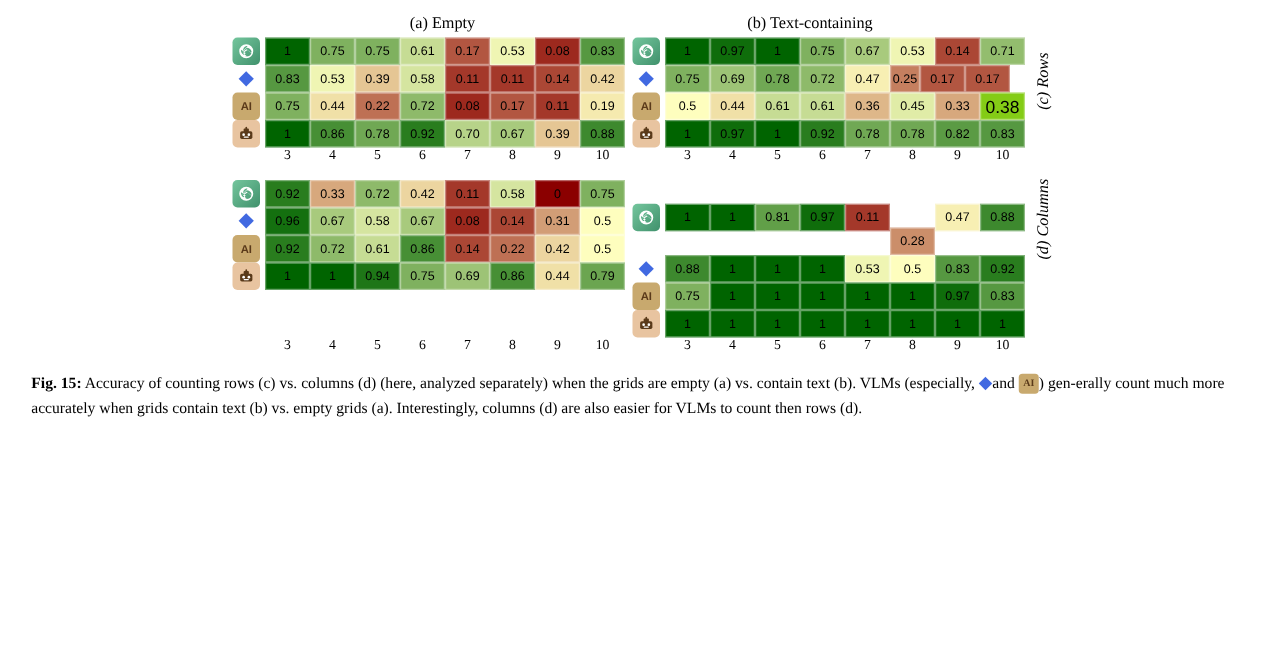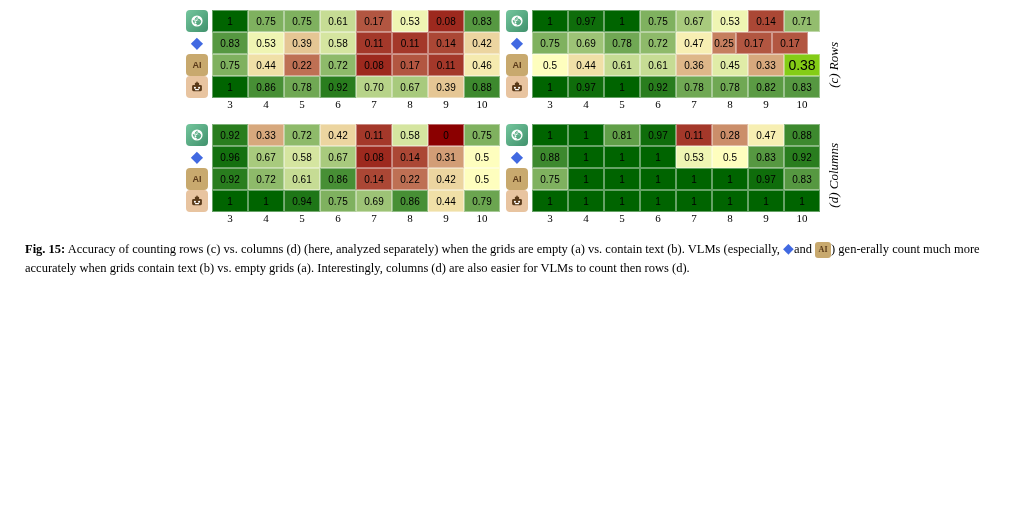--- a/index.html
+++ b/index.html
@@ -52,20 +52,24 @@
     }
   </style>
 </head>
 <body>
 
 <div class="main-container">
   <div class="charts-area">
 
     <div style="display:flex;flex-direction:column;">
 
+      <div style="display:flex;flex-direction:row;margin-left:24px;gap:6px;margin-bottom:4px;">
+        <div style="width:288px;text-align:center;">(a) Empty</div>
+        <div style="width:288px;text-align:center;">(b) Text-containing</div>
+      </div>
 
       <div class="heatmap-block" id="rows-block">
           <div style="display: flex; flex-direction: row; gap: 6px;">
             <div style="display: flex; flex-direction: column;">
               <div style="display: flex; flex-direction: row; align-items: center;">
                 <div style="width: 24px; height: 22px; margin-right: 2px; flex-shrink: 0;">
                   <div style="width:22px;height:22px;background:linear-gradient(135deg,#74c69d,#40916c);border-radius:4px;display:flex;align-items:center;justify-content:center;">
         <svg width="14" height="14" viewBox="0 0 20 20" fill="white">
                       <path d="M10 2a8 8 0 100 16A8 8 0 0010 2zm0 2c.5 0 1 .1 1.5.3L6.3 9.5A6 6 0 0110 4zm-4.7 7.2l5.2-5.2A6 6 0 0116 10a6 6 0 01-.3 1.8L10.5 7.6 5.3 11.2zm1.4 2.8A6 6 0 014 10c0-.6.1-1.2.3-1.8l5.2 4.2-2.8 1.6zm4 1.7l-4.5-3.6 5.2-3.4 4.5 3.6A6 6 0 0110 16c-.4 0-.9-.1-1.3-.3z"></path>
                     </svg>
@@ -99,21 +103,21 @@
                 <div style="width: 24px; height: 22px; margin-right: 2px; flex-shrink: 0;">
                   <div style="width:22px;height:22px;background:#c8a96e;border-radius:4px;display:flex;align-items:center;justify-content:center;font-size:9px;font-weight:bold;color:#5a3a1a;font-family:sans-serif;">AI</div>
                 </div>
                 <div style="width: 36px; height: 22px; display: flex; align-items: center; justify-content: center; font-size: 10px; font-weight: 500; font-family: sans-serif; color: black; border: 0.5px solid rgba(255, 255, 255, 0.4); background-color: rgb(127, 177, 95);">0.75</div>
                 <div style="width: 36px; height: 22px; display: flex; align-items: center; justify-content: center; font-size: 10px; font-weight: 500; font-family: sans-serif; color: black; border: 0.5px solid rgba(255, 255, 255, 0.4); background-color: rgb(240, 224, 167);">0.44</div>
                 <div style="width: 36px; height: 22px; display: flex; align-items: center; justify-content: center; font-size: 10px; font-weight: 500; font-family: sans-serif; color: black; border: 0.5px solid rgba(255, 255, 255, 0.4); background-color: rgb(190, 112, 84);">0.22</div>
                 <div style="width: 36px; height: 22px; display: flex; align-items: center; justify-content: center; font-size: 10px; font-weight: 500; font-family: sans-serif; color: black; border: 0.5px solid rgba(255, 255, 255, 0.4); background-color: rgb(142, 186, 106);">0.72</div>
                 <div style="width: 36px; height: 22px; display: flex; align-items: center; justify-content: center; font-size: 10px; font-weight: 500; font-family: sans-serif; color: black; border: 0.5px solid rgba(255, 255, 255, 0.4); background-color: rgb(157, 41, 30);">0.08</div>
                 <div style="width: 36px; height: 22px; display: flex; align-items: center; justify-content: center; font-size: 10px; font-weight: 500; font-family: sans-serif; color: black; border: 0.5px solid rgba(255, 255, 255, 0.4); background-color: rgb(178, 86, 65);">0.17</div>
                 <div style="width: 36px; height: 22px; display: flex; align-items: center; justify-content: center; font-size: 10px; font-weight: 500; font-family: sans-serif; color: black; border: 0.5px solid rgba(255, 255, 255, 0.4); background-color: rgb(164, 56, 42);">0.11</div>
-                <div style="width: 36px; height: 22px; display: flex; align-items: center; justify-content: center; font-size: 10px; font-weight: 500; font-family: sans-serif; color: black; border: 0.5px solid rgba(255, 255, 255, 0.4); background-color: rgb(245, 234, 175);">0.46</div>
+                <div style="width: 36px; height: 22px; display: flex; align-items: center; justify-content: center; font-size: 10px; font-weight: 500; font-family: sans-serif; color: black; border: 0.5px solid rgba(255, 255, 255, 0.4); background-color: rgb(245, 234, 175);">0.19</div>
               </div>
               <div style="display: flex; flex-direction: row; align-items: center;">
                 <div style="width: 24px; height: 22px; margin-right: 2px; flex-shrink: 0;">
                   <div style="width:22px;height:22px;background:#e8c4a0;border-radius:4px;display:flex;align-items:center;justify-content:center;">
         <svg width="14" height="14" viewBox="0 0 20 20" fill="#5a3a1a">
           <rect x="3" y="7" width="14" height="9" rx="2"></rect>
           <rect x="7" y="4" width="6" height="4" rx="1"></rect>
           <circle cx="7" cy="11" r="1.5" fill="white"></circle>
           <circle cx="13" cy="11" r="1.5" fill="white"></circle>
           <rect x="7" y="13" width="6" height="1.5" rx="0.7" fill="white"></rect>
@@ -305,21 +309,21 @@
         <svg width="14" height="14" viewBox="0 0 20 20" fill="white">
                       <path d="M10 2a8 8 0 100 16A8 8 0 0010 2zm0 2c.5 0 1 .1 1.5.3L6.3 9.5A6 6 0 0110 4zm-4.7 7.2l5.2-5.2A6 6 0 0116 10a6 6 0 01-.3 1.8L10.5 7.6 5.3 11.2zm1.4 2.8A6 6 0 014 10c0-.6.1-1.2.3-1.8l5.2 4.2-2.8 1.6zm4 1.7l-4.5-3.6 5.2-3.4 4.5 3.6A6 6 0 0110 16c-.4 0-.9-.1-1.3-.3z"></path>
                     </svg>
       </div>
                 </div>
                 <div style="width: 36px; height: 22px; display: flex; align-items: center; justify-content: center; font-size: 10px; font-weight: 500; font-family: sans-serif; color: black; border: 0.5px solid rgba(255, 255, 255, 0.4); background-color: rgb(0, 100, 0);">1</div>
                 <div style="width: 36px; height: 22px; display: flex; align-items: center; justify-content: center; font-size: 10px; font-weight: 500; font-family: sans-serif; color: black; border: 0.5px solid rgba(255, 255, 255, 0.4); background-color: rgb(0, 100, 0);">1</div>
                 <div style="width: 36px; height: 22px; display: flex; align-items: center; justify-content: center; font-size: 10px; font-weight: 500; font-family: sans-serif; color: black; border: 0.5px solid rgba(255, 255, 255, 0.4); background-color: rgb(97, 159, 72);">0.81</div>
                 <div style="width: 36px; height: 22px; display: flex; align-items: center; justify-content: center; font-size: 10px; font-weight: 500; font-family: sans-serif; color: black; border: 0.5px solid rgba(255, 255, 255, 0.4); background-color: rgb(15, 109, 11);">0.97</div>
                 <div style="width: 36px; height: 22px; display: flex; align-items: center; justify-content: center; font-size: 10px; font-weight: 500; font-family: sans-serif; color: black; border: 0.5px solid rgba(255, 255, 255, 0.4); background-color: rgb(164, 56, 42);">0.11</div>
-                <div style="width: 36px; height: 22px; display: flex; align-items: center; justify-content: center; font-size: 10px; font-weight: 500; font-family: sans-serif; color: black; border: 0.5px solid rgba(255, 255, 255, 0.4); background-color: rgb(203, 142, 106);">0.28</div>
+                <div style="width: 36px; height: 22px; display: flex; align-items: center; justify-content: center; font-size: 10px; font-weight: 500; font-family: sans-serif; color: black; border: 0.5px solid rgba(255, 255, 255, 0.4); background-color: rgb(203, 142, 106); margin-top: 38px;">0.28</div>
                 <div style="width: 36px; height: 22px; display: flex; align-items: center; justify-content: center; font-size: 10px; font-weight: 500; font-family: sans-serif; color: black; border: 0.5px solid rgba(255, 255, 255, 0.4); background-color: rgb(247, 239, 179);">0.47</div>
                 <div style="width: 36px; height: 22px; display: flex; align-items: center; justify-content: center; font-size: 10px; font-weight: 500; font-family: sans-serif; color: black; border: 0.5px solid rgba(255, 255, 255, 0.4); background-color: rgb(61, 137, 46);">0.88</div>
               </div>
               <div style="display: flex; flex-direction: row; align-items: center;">
                 <div style="width: 24px; height: 22px; margin-right: 2px; flex-shrink: 0;">
                   <div style="width:22px;height:22px;display:flex;align-items:center;justify-content:center;">
         <span style="color:#4169e1;font-size:16px;line-height:1;">◆</span>
       </div>
                 </div>
                 <div style="width: 36px; height: 22px; display: flex; align-items: center; justify-content: center; font-size: 10px; font-weight: 500; font-family: sans-serif; color: black; border: 0.5px solid rgba(255, 255, 255, 0.4); background-color: rgb(61, 137, 46);">0.88</div>

